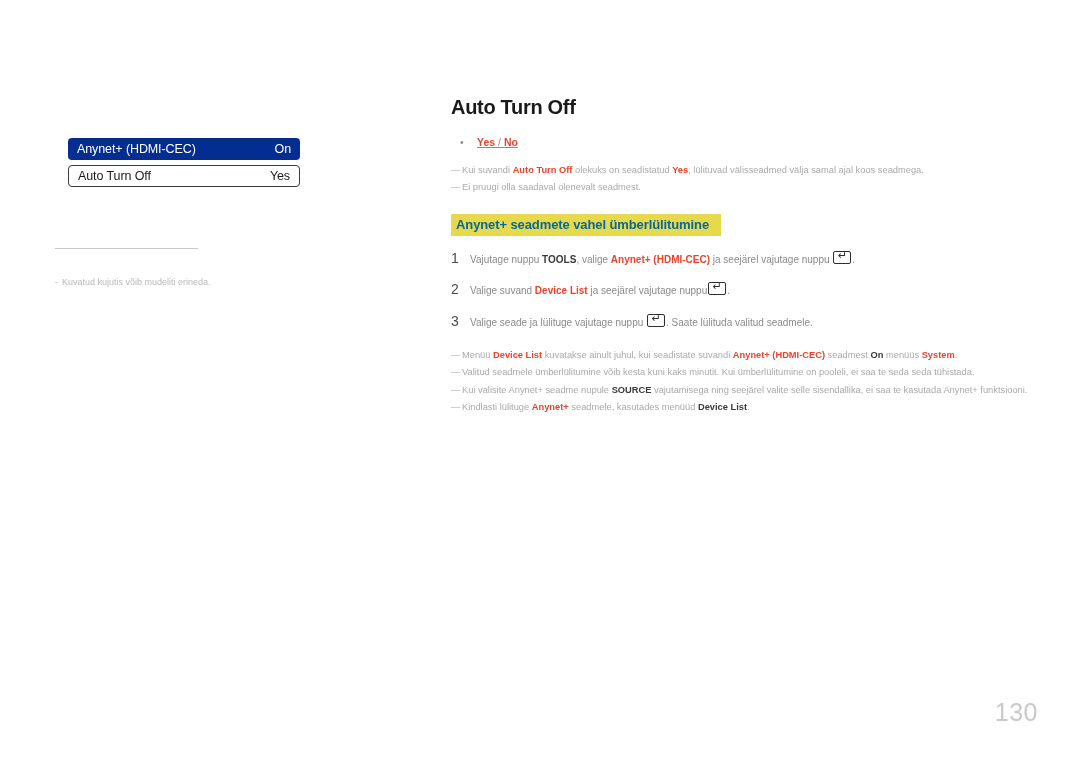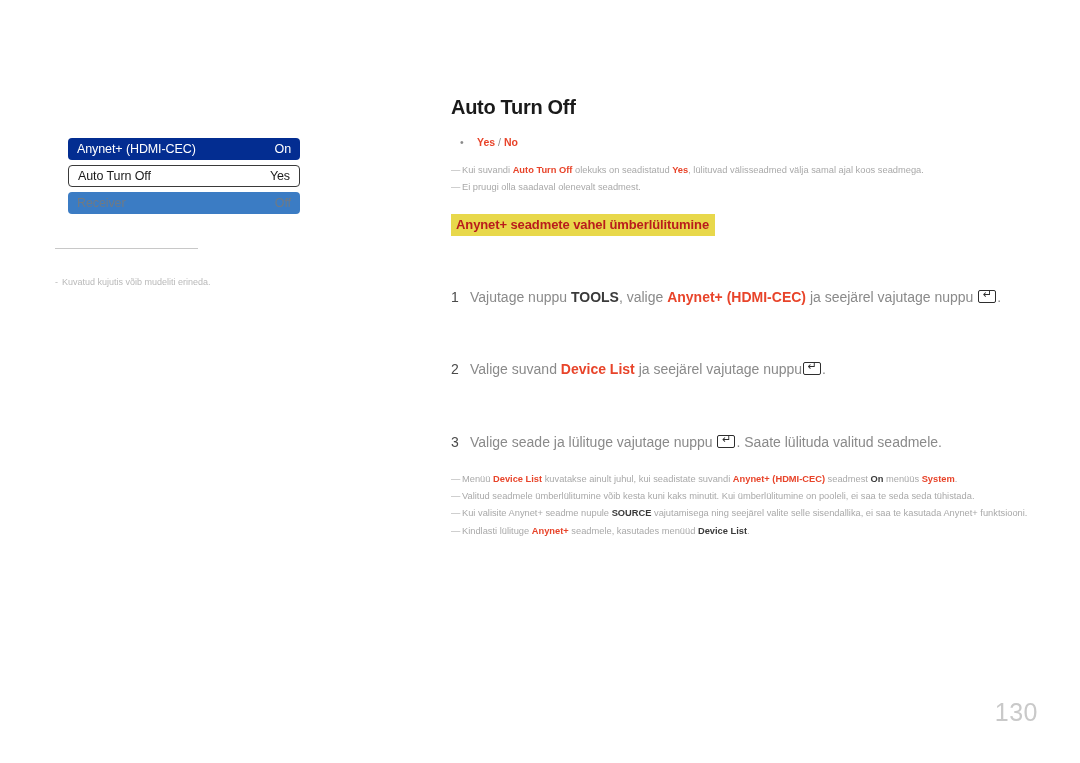--- a/index.html
+++ b/index.html
@@ -105,67 +105,66 @@
     margin: 0 0 12px 0;
     line-height: 1.5;
   }
   .bullet-dot {
     width: 26px;
     color: #8a8a8a;
     text-align: left;
     padding-left: 9px;
     box-sizing: border-box;
   }
-  .bullet-text { color: #8a8a8a; }
+  .bullet-text { color: #8a8a8a; text-decoration: underline; }
 
   
   .note {
     display: flex;
     font-size: 9.3px;
     line-height: 1.55;
     color: #a9a9a9;
     margin-bottom: 3px;
   }
   .note-dash {
     flex: 0 0 auto;
     width: 11px;
     color: #b5b5b5;
     font-size: 9.3px;
   }
   .note-body { flex: 1 1 auto; }
 
   #section-heading {
     display: inline-block;
     background: #e8d84b;
-    color: #b91c1c;
+    color: #0369a1;
     font-size: 13px;
     font-weight: bold;
-    padding: 3px 6px 4px 5px;
+    padding: 3px 12px 4px 5px;
     margin: 16px 0 14px 0;
     letter-spacing: -0.1px;
   }
 
   .step {
     display: flex;
     margin-bottom: 14px;
     align-items: baseline;
   }
   .step-num {
     flex: 0 0 auto;
     width: 19px;
     font-size: 14px;
     color: #4a4a4a;
     font-weight: normal;
   }
   .step-text {
     flex: 1 1 auto;
-    font-size: 14px;
+    font-size: 10px;
     line-height: 1.55;
     color: #8a8a8a;
-    margin-top: 37px;
   }
   .sub-step {
     margin: -5px 0 14px 19px;
     font-size: 10px;
     line-height: 1.55;
     color: #8a8a8a;
   }
 
   #notes-block { margin-top: 18px; }
 
@@ -213,24 +212,20 @@
   <div class="osd-row selected">
     <span class="osd-label">Anynet+ (HDMI-CEC)</span>
     <span class="osd-value">On</span>
   </div>
 
   <div class="osd-row active">
     <span class="osd-label">Auto Turn Off</span>
     <span class="osd-value">Yes</span>
   </div>
 
-  <div class="osd-row disabled">
-    <span class="osd-label">Receiver</span>
-    <span class="osd-value">Off</span>
-  </div>
 
 </div>
 
 <div id="figure-caption-block">
   <div id="figure-rule"></div>
   <div id="figure-caption">
     <span class="dash">-</span><span>Kuvatud kujutis võib mudeliti erineda.</span>
   </div>
 </div>
 

